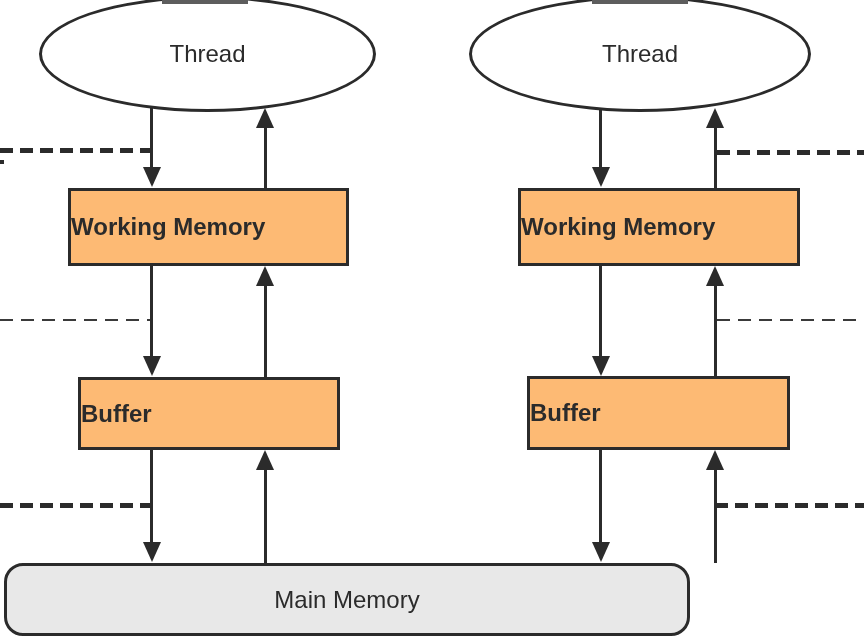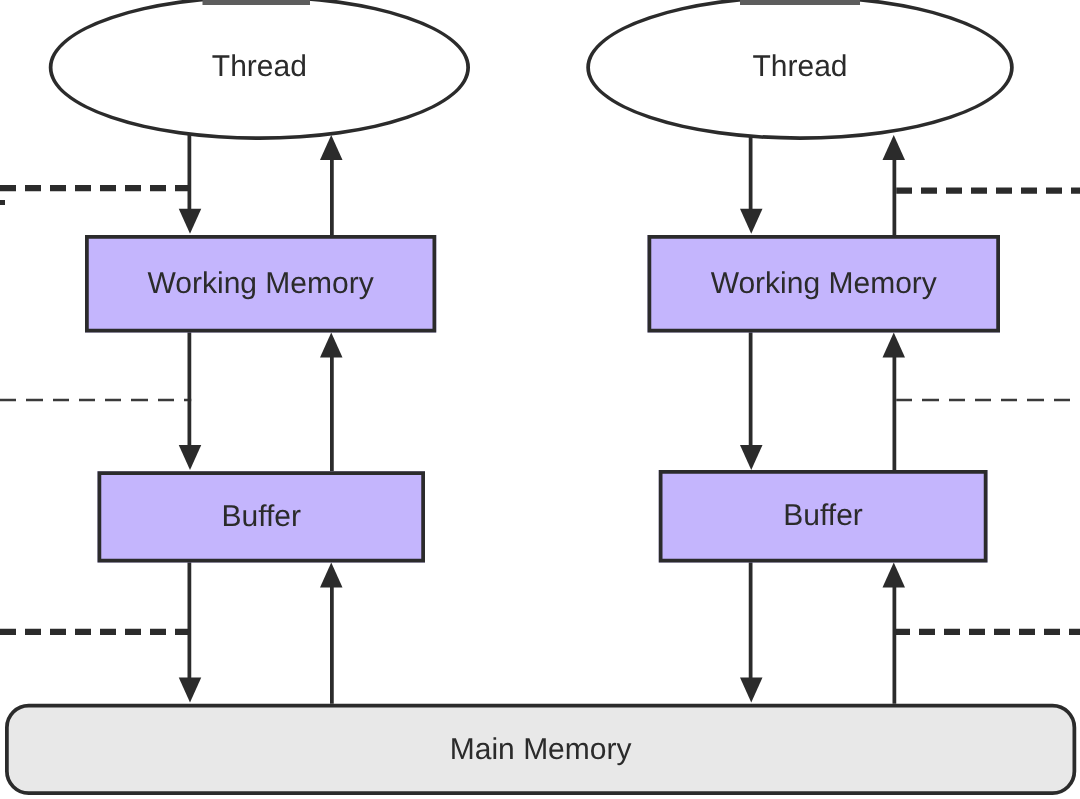--- a/index.html
+++ b/index.html
@@ -23,25 +23,26 @@
     border-radius: 50%;
     background: #ffffff;
     display: flex;
     align-items: center;
     justify-content: center;
     box-sizing: border-box;
   }
   .box {
     position: absolute;
     border: 3px solid #2b2b2b;
-    background: #c4b5fd;
+    background: #fdba74;
     display: flex;
     align-items: center;
-    justify-content: center;
+    justify-content: flex-start;
     box-sizing: border-box;
+    font-weight: bold;
   }
   .mainmem {
     position: absolute;
     border: 3px solid #2b2b2b;
     border-radius: 19px;
     background: #e8e8e8;
     display: flex;
     align-items: center;
     justify-content: center;
     box-sizing: border-box;
@@ -152,20 +153,20 @@
   <div class="ellipse" style="left:469px; top:-4px; width:342px; height:116px;">
     <span class="label">Thread</span>
   </div>
   <div class="box" style="left:518px; top:188px; width:282px; height:78px;">
     <span class="label">Working Memory</span>
   </div>
   <div class="box" style="left:527px; top:376px; width:263px; height:74px;">
     <span class="label">Buffer</span>
   </div>
 
-  <div class="mainmem" style="left:4px; top:563px; width:857px; height:73px;text-align:center;">
+  <div class="mainmem" style="left:4px; top:563px; width:686px; height:73px;text-align:center;">
     <span class="label">Main Memory</span>
   </div>
 
   <div class="top-band" style="left:162px; width:86px;"></div>
   <div class="top-band" style="left:592px; width:96px;"></div>
 
 </div>
 
 </body></html>

